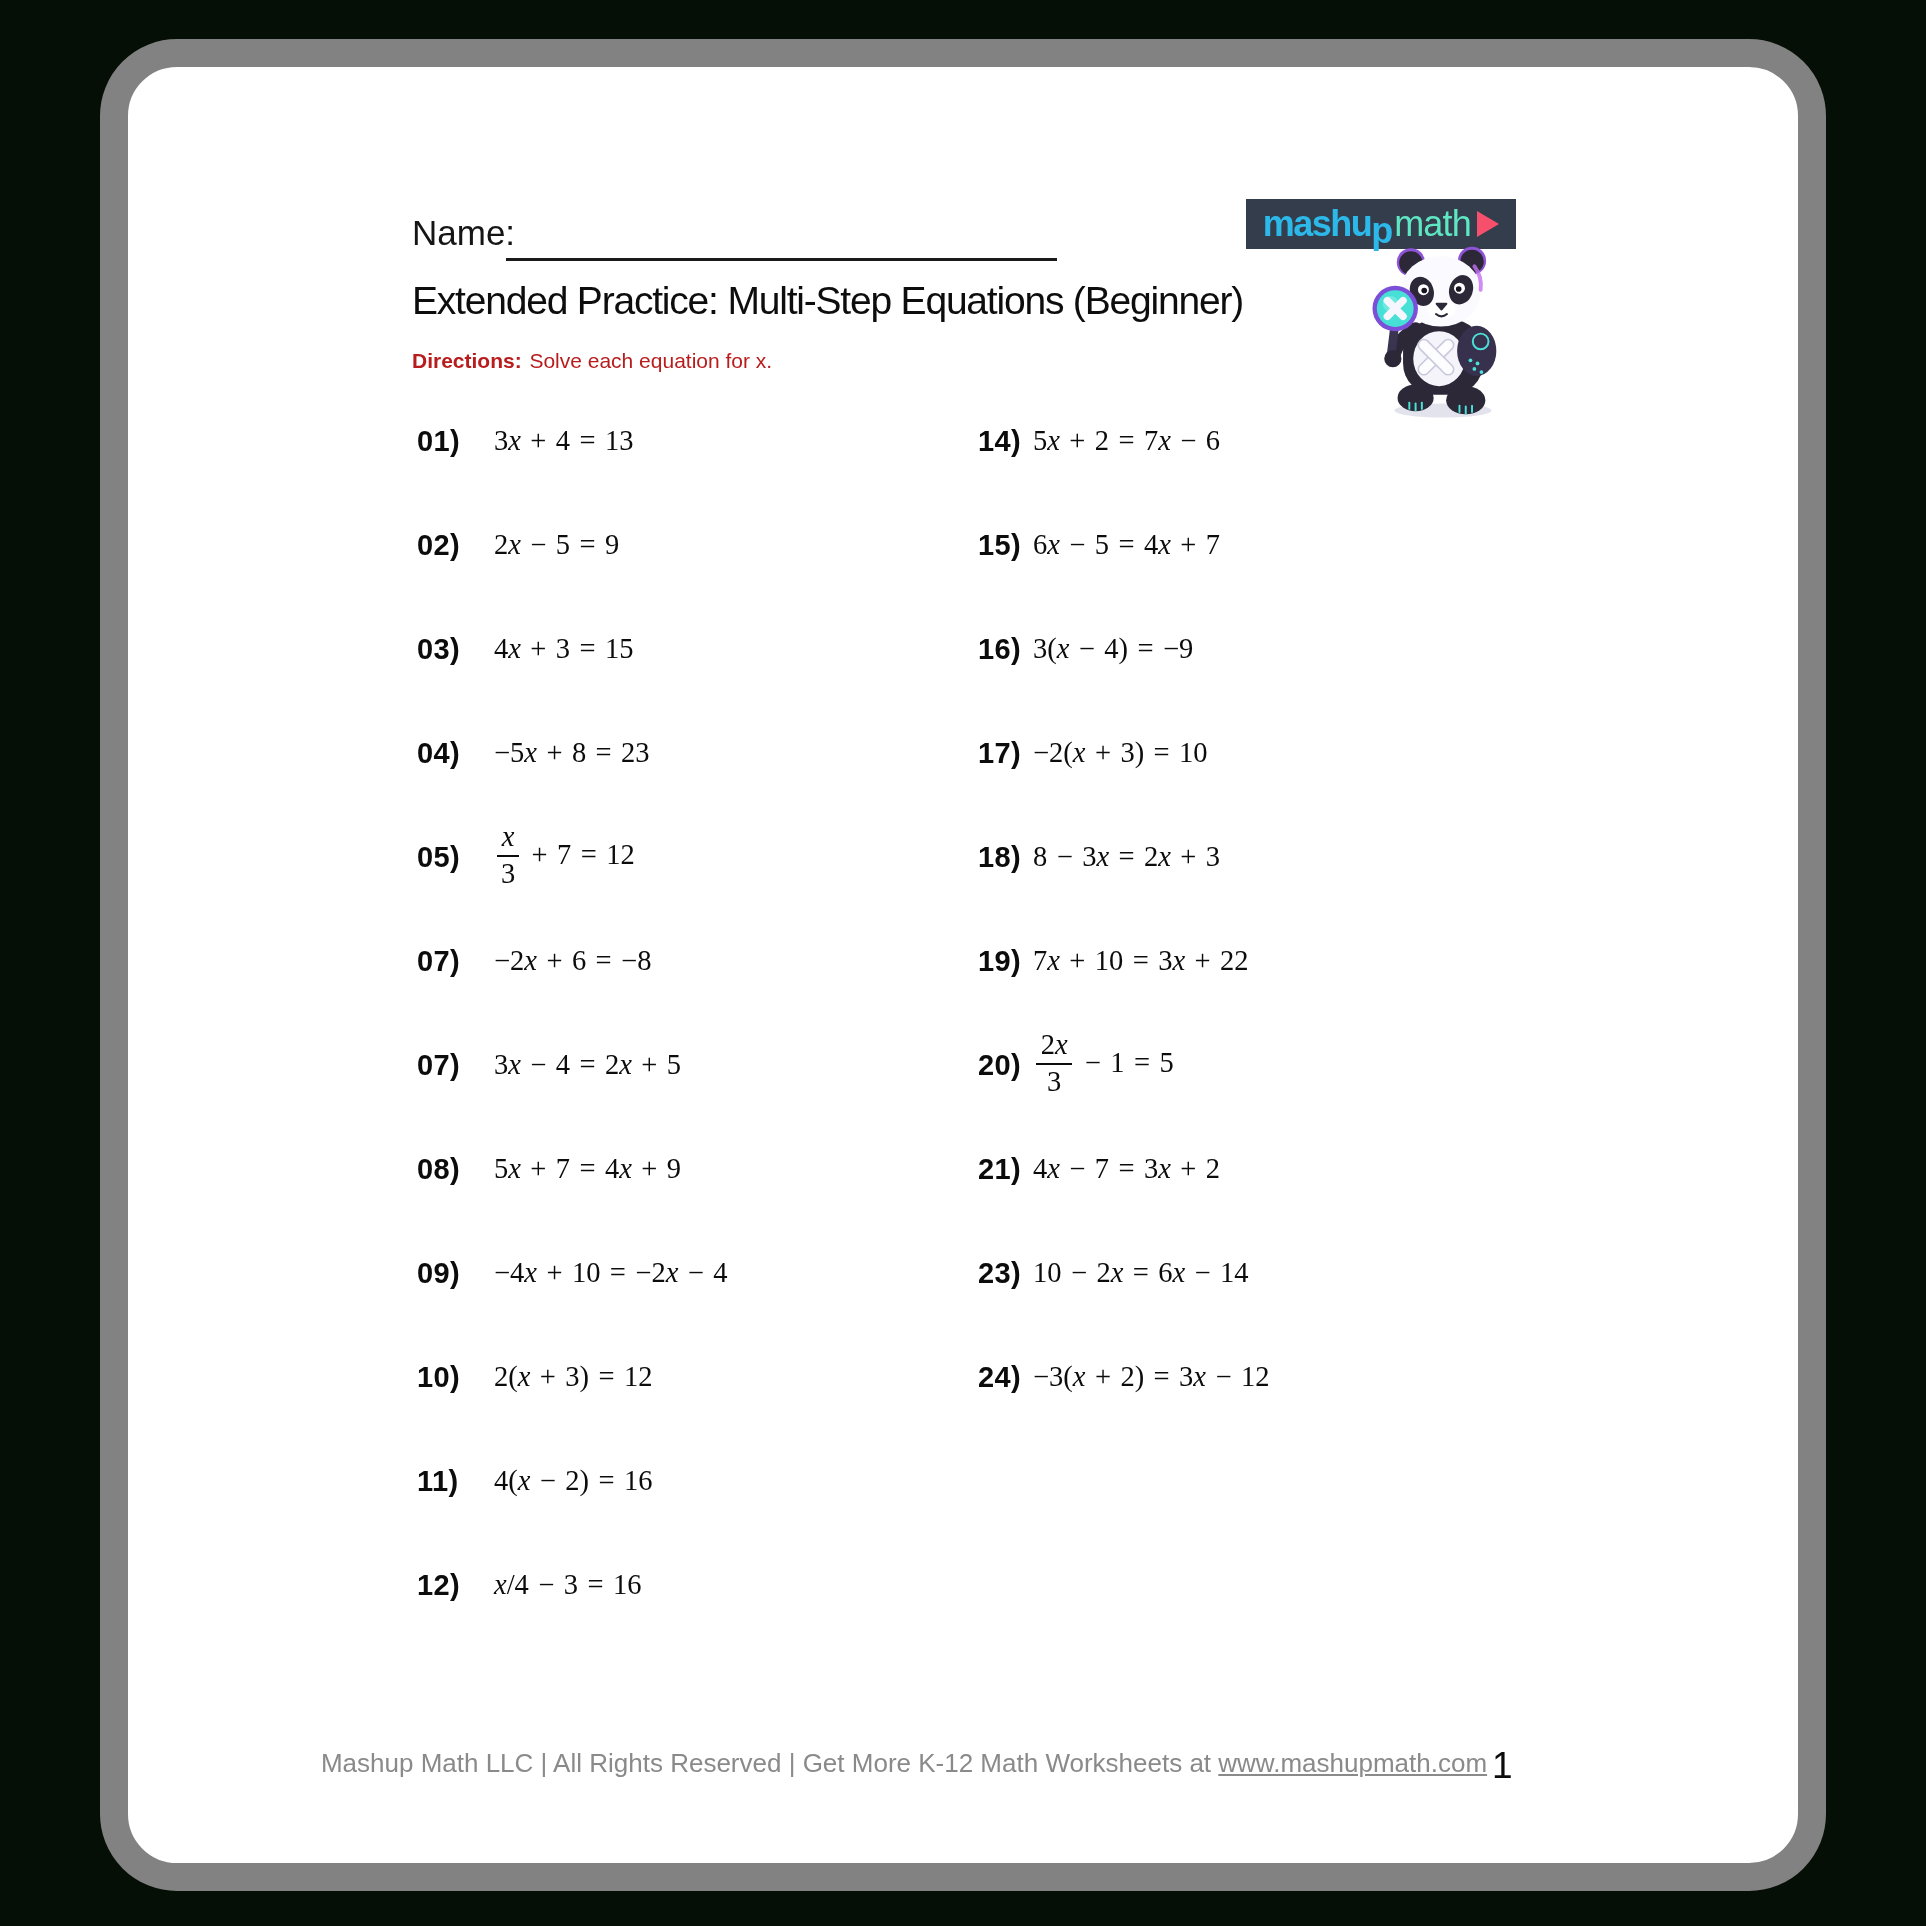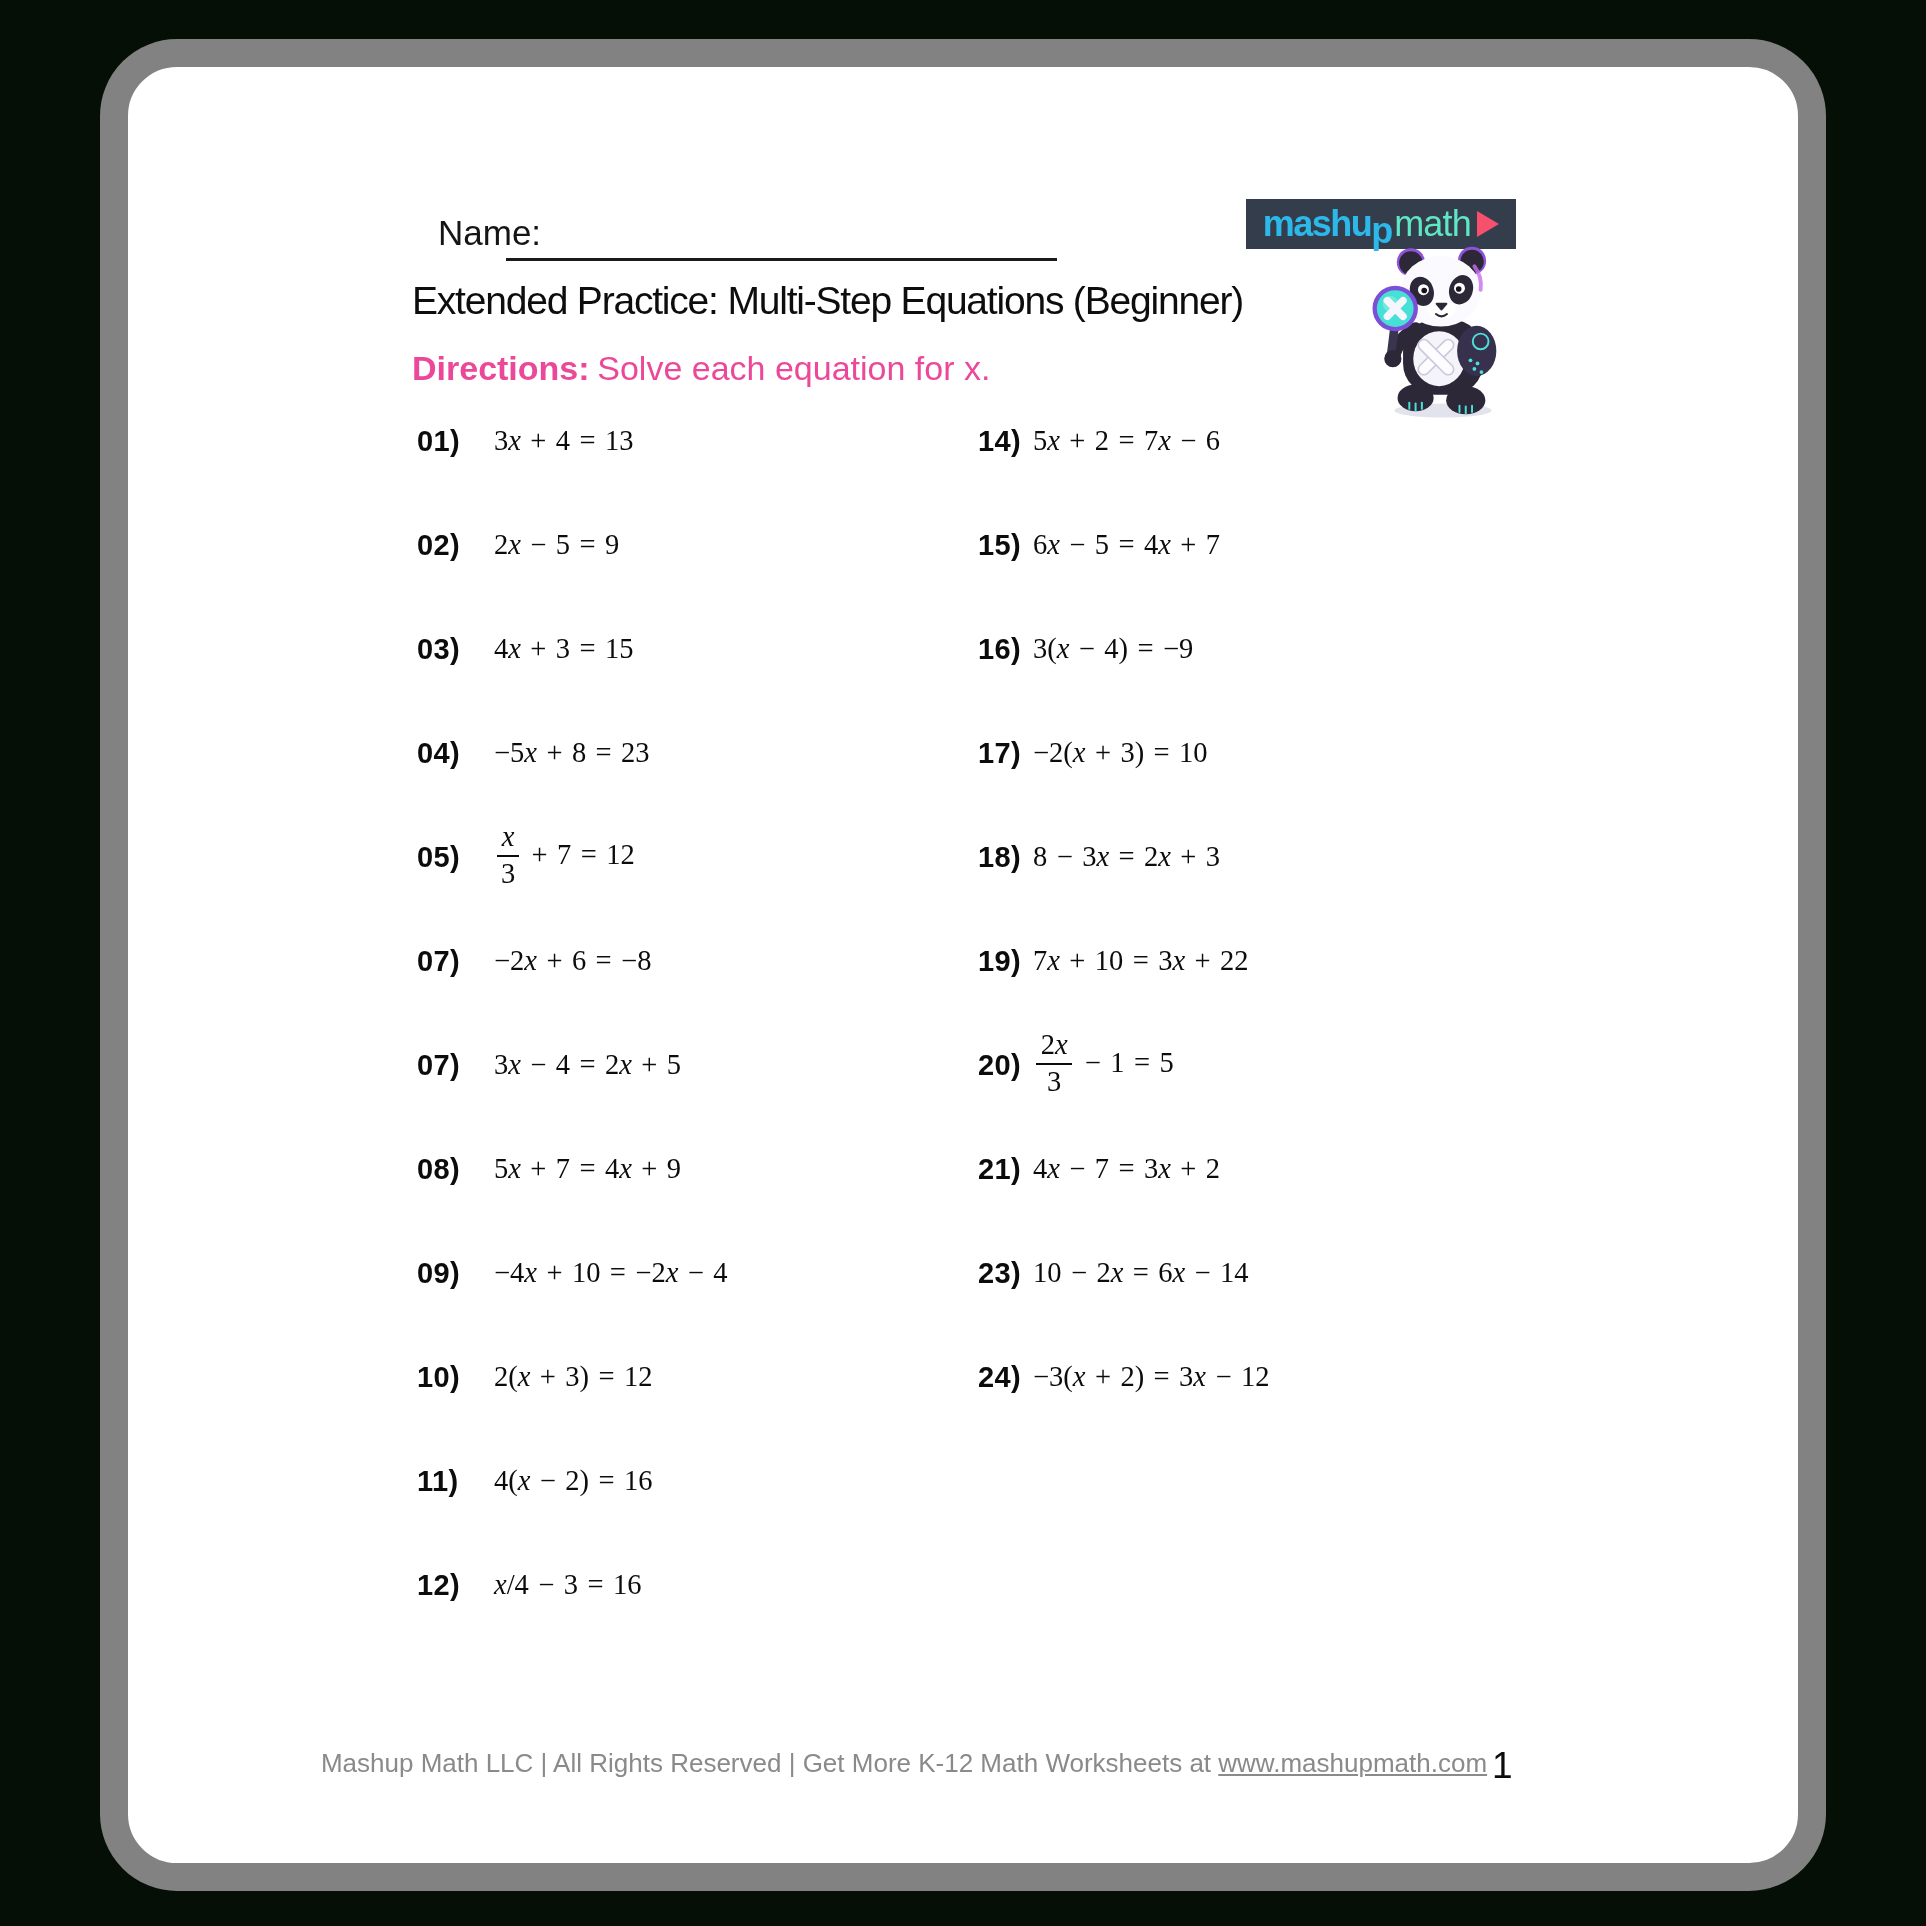--- a/index.html
+++ b/index.html
@@ -10,33 +10,33 @@
   }
   .page{
     position:absolute;left:100px;top:39px;width:1726px;height:1852px;
     box-sizing:border-box;background:var(--page-bg,#ffffff);
     border:28.5px solid var(--page-border,#828282);
     border-radius:77px;
   }
   
   .name-label{
     position:absolute;left:284px;top:146px;
-    font-size:35px;color:#151515;margin-left:26px;
+    font-size:35px;color:#151515;
   }
   .name-line{
     position:absolute;left:378px;top:191px;width:551px;height:3.1px;
     background:#1a1a1a;
   }
   .worksheet-title{
     position:absolute;left:284px;top:210px;width:1094px;
     font-size:39px;line-height:48px;font-weight:normal;letter-spacing:-1.2px;
     color:#0d0d0d;white-space:nowrap;
   }
   .directions{
-    position:absolute;left:284px;top:282px;font-size:34px;color:#ec4899;
+    position:absolute;left:284px;top:282px;font-size:21px;color:#b91c1c;
   }
   .directions .dir-label{font-weight:bold;margin-right:7.7px;}
   
   .logo-box{
     position:absolute;left:1118px;top:132px;width:270px;height:50px;
     background:var(--logo-bg,#333d4c);
     display:flex;align-items:center;justify-content:center;
   }
   .logo-mashup{
     color:var(--logo-mashup,#2cb9ea);font-weight:bold;font-size:36px;letter-spacing:-1.5px;

